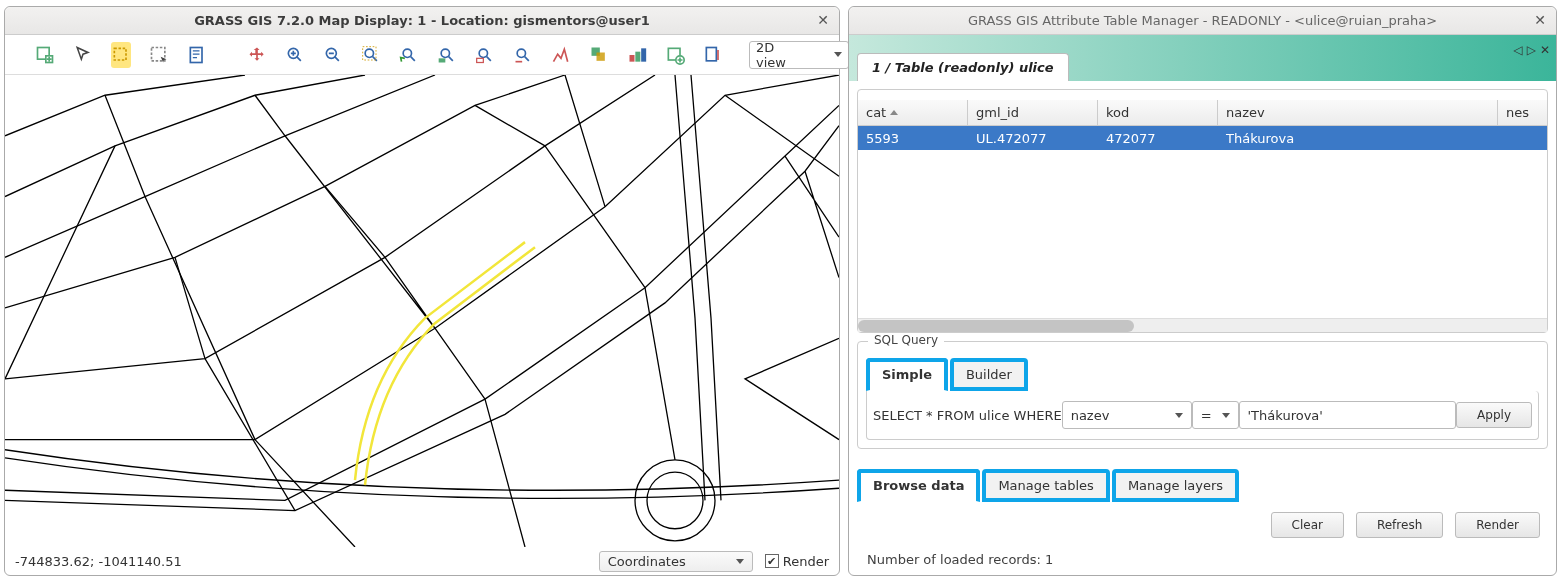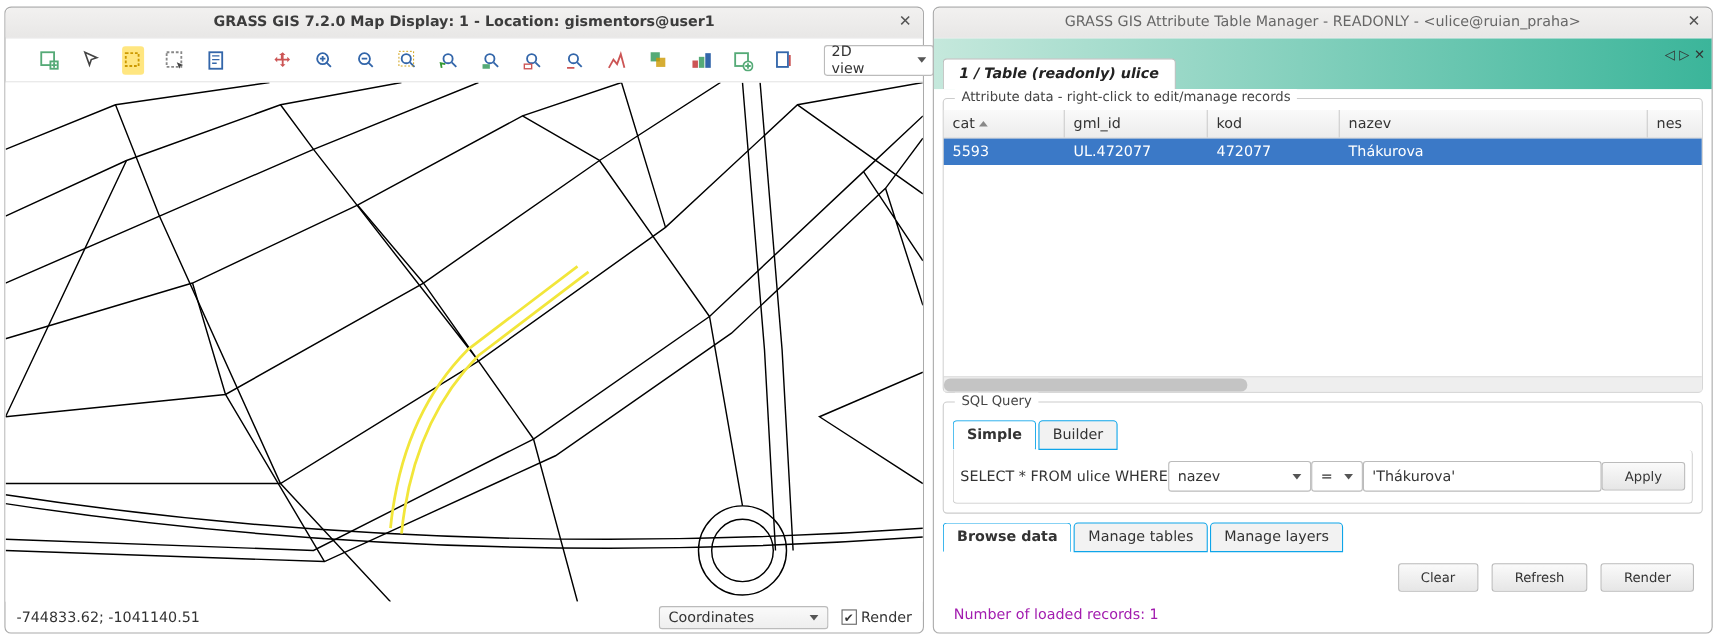--- a/index.html
+++ b/index.html
@@ -33,29 +33,29 @@
   .grid-head { display:flex; background:linear-gradient(#fafafa,#ececec); border-bottom:1px solid #ccc; height:26px;}
   .gh { padding:4px 8px; border-right:1px solid #ccc; font-size:13px; color:#333; display:flex; align-items:center; gap:4px;}
   .grid-row { display:flex; background:#3b79c7; color:#fff; height:24px; align-items:center;}
   .gc { padding:3px 8px; font-size:13px; overflow:hidden; white-space:nowrap;}
   .c-cat{width:110px;} .c-gml{width:130px;} .c-kod{width:120px;} .c-naz{width:280px;} .c-extra{flex:1;}
   .grid-rest{ flex:1; background:#fff;}
   .hscroll { height:14px; background:#eee; border-top:1px solid #ddd; position:relative;}
   .hscroll .thumb{ position:absolute; left:0; top:1px; height:12px; width:40%; background:#c4c4c4; border-radius:6px;}
   
   .tabs-row { display:flex; gap:0; margin:6px 0 0 0;}
-  .subtab { border:1px solid #0ea5e9; border-radius:4px 4px 0 0; padding:5px 12px; font-size:13px; background:#f2f2f2; cursor:pointer; margin-right:2px;}
+  .subtab { border:4px solid #0ea5e9; border-radius:4px 4px 0 0; padding:5px 12px; font-size:13px; background:#f2f2f2; cursor:pointer; margin-right:2px;}
   .subtab.active { background:#fff; border-bottom:1px solid #fff; font-weight:bold;}
   .sql-line { display:flex; align-items:center; gap:0; padding:10px 6px; flex-wrap:wrap;}
   .combo, .txt { border:1px solid #bbb; border-radius:3px; padding:4px 8px; background:#fff; display:flex; align-items:center; gap:10px; height:28px;}
   .combo .caret{margin-left:auto;}
   .btn { border:1px solid #bbb; border-radius:3px; background:linear-gradient(#fafafa,#e6e6e6); padding:5px 20px; cursor:pointer; font-size:12px;}
-  .bot-tabs { display:flex; border-top:0; margin-top:4px;}
+  .bot-tabs { display:flex; border-top:0; margin-top:16px;}
   .footer-row { display:flex; justify-content:flex-end; gap:12px; padding:10px 8px;}
-  .statusbar2 { padding:4px 10px; font-size:13px; color:#a21caf; border-top:0px;}
+  .statusbar2 { padding:4px 10px; font-size:13px; color:#404040; border-top:0px;}
   .sort-caret { width:0;height:0;border-left:4px solid transparent;border-right:4px solid transparent;border-bottom:5px solid #888; display:inline-block;}
 </style>
 </head>
 <body>
 
 <div class="window" id="map-window">
   <div class="titlebar">
     <span>GRASS GIS 7.2.0 Map Display: 1 - Location: gismentors@user1</span>
     <span class="close">✕</span>
   </div>
@@ -233,21 +233,20 @@
     </div>
     <div class="strip-icons">
       <span>◁</span>
       <span>▷</span>
       <span>✕</span>
     </div>
   </div>
   <div class="attr-body">
 
     <div class="group grid-area" style="flex:1;padding-top:10px">
-      <span class="group-label">Attribute data - right-click to edit/manage records</span>
       <div class="grid-head">
         <div class="gh c-cat">
             <span>cat</span> 
             <span class="sort-caret"></span>
           </div>
         <div class="gh c-gml">
             <span>gml_id</span>
           </div>
         <div class="gh c-kod">
             <span>kod</span>

